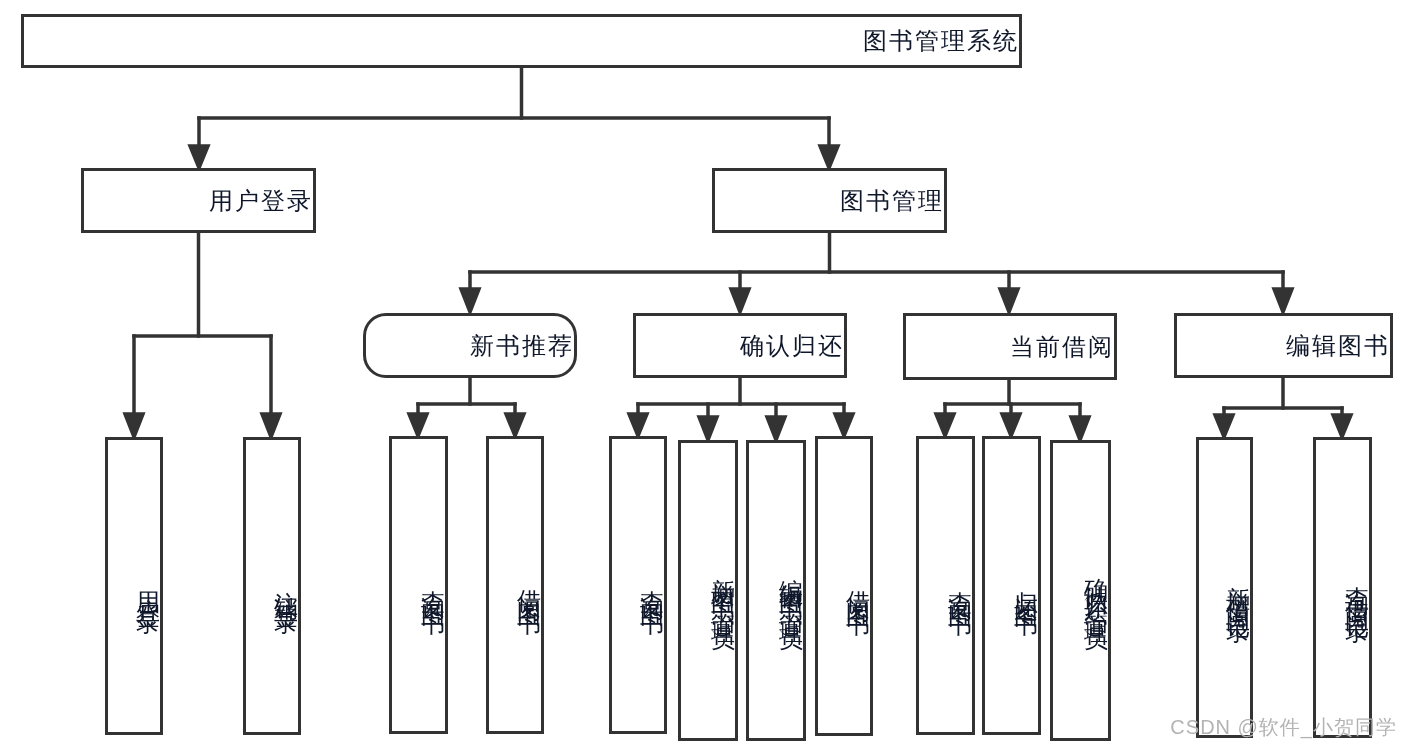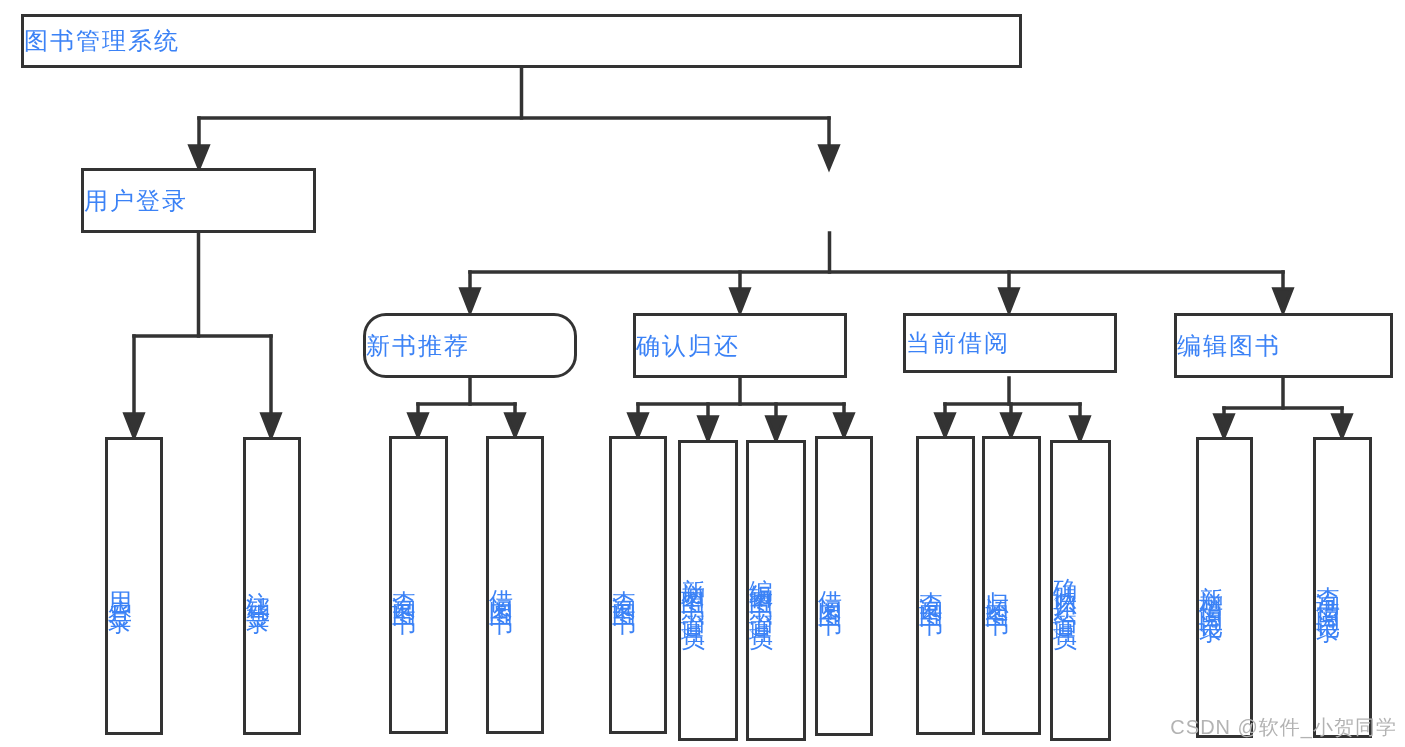--- a/index.html
+++ b/index.html
@@ -14,24 +14,24 @@
   .connectors {
     position: absolute;
     left: 0; top: 0;
     width: 1405px; height: 747px;
   }
   .node {
     position: absolute;
     box-sizing: border-box;
     background: #ffffff;
     border: 3px solid #333333;
-    color: #3b82f6;
+    color: #0f172a;
     display: flex;
     align-items: center;
-    justify-content: flex-start;
+    justify-content: flex-end;
   }
   .h-node {
     font-size: 24px;
     letter-spacing: 2px;
     white-space: nowrap;
   }
   .leaf span {
     display: block;
     writing-mode: vertical-rl;
     text-orientation: mixed;
@@ -132,28 +132,31 @@
     </g>
   </svg>
 
   <div class="node h-node" style="left:21px; top:14px; width:1001px; height:54px;">
     <span>图书管理系统</span>
   </div>
 
   <div class="node h-node" style="left:81px; top:168px; width:235px; height:65px;">
     <span>用户登录</span>
   </div>
+  <div class="node h-node" style="left:712px; top:168px; width:235px; height:65px;">
+    <span>图书管理</span>
+  </div>
 
   <div class="node h-node" style="left:363px; top:313px; width:214px; height:65px;border-radius:23px;">
     <span>新书推荐</span>
   </div>
   <div class="node h-node" style="left:633px; top:313px; width:214px; height:65px;">
     <span>确认归还</span>
   </div>
-  <div class="node h-node" style="left:903px; top:313px; width:214px; height:60px;">
+  <div class="node h-node" style="left:903px; top:313px; width:214px; height:67px;">
     <span>当前借阅</span>
   </div>
   <div class="node h-node" style="left:1174px; top:313px; width:219px; height:65px;">
     <span>编辑图书</span>
   </div>
 
   <div class="node leaf" style="left:105px; top:437px; width:58px; height:298px;">
     <span>用户登录</span>
   </div>
   <div class="node leaf" style="left:243px; top:437px; width:58px; height:298px;">

